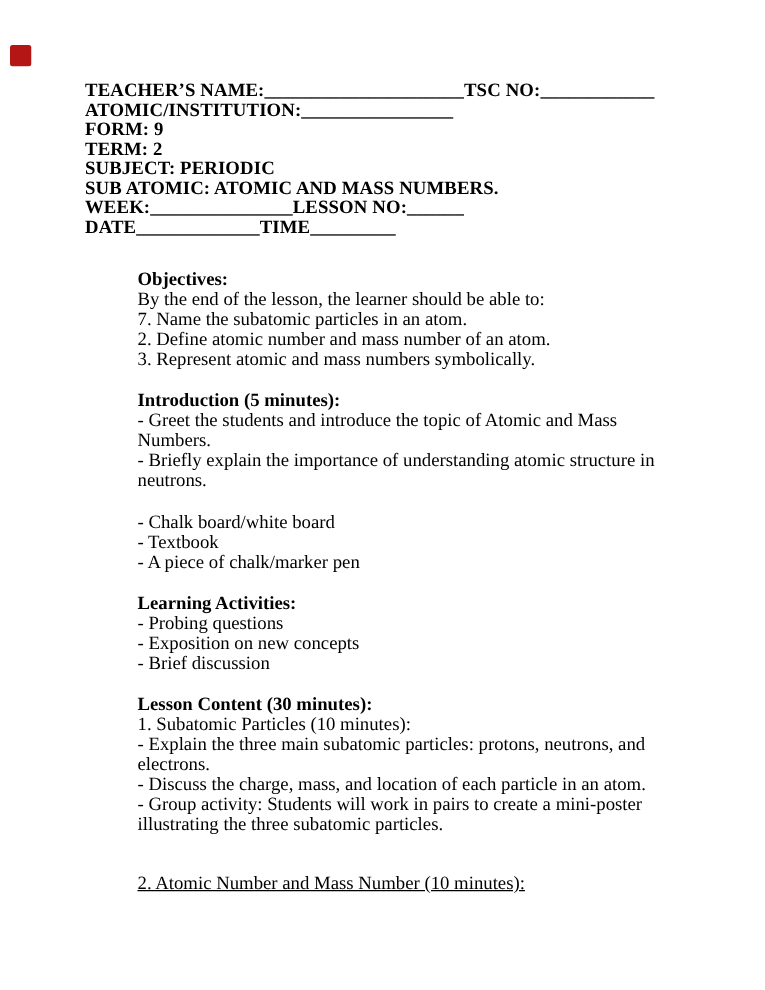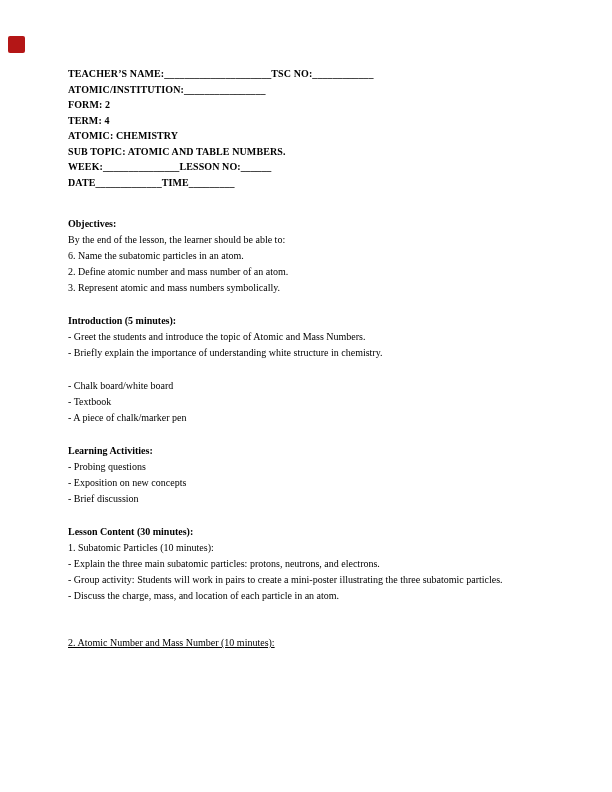--- a/index.html
+++ b/index.html
@@ -18,83 +18,83 @@
     top: 36px;
     width: 17px;
     height: 17px;
     border-radius: 2px;
   }
   .content {
     position: absolute;
     left: 68px;
     top: 66px;
     width: 480px;
-    font-size: 10px;
+    font-size: 15px;
   }
   .hline { line-height: 15.5px; font-weight: bold; letter-spacing: 0.1px; }
-  .bline { line-height: 16px; }
+  .bline { line-height: 16px; margin-left: 42px; }
   .bold  { font-weight: bold; }
   .section { margin-top: 17px; }
   .section-lg { margin-top: 26px; }
   .section-xl { margin-top: 31px; text-decoration: underline; }
 </style>
 </head>
 <body>
 
 <div class="page">
 
   <div class="corner-mark" style="background: rgb(180, 22, 22);"></div>
 
   <div class="content">
 
     <div>
       <div class="hline">TEACHER’S NAME:_____________________TSC NO:____________</div>
       <div class="hline">ATOMIC/INSTITUTION:________________</div>
-      <div class="hline">FORM: 2</div>
-      <div class="hline">TERM: 4</div>
-      <div class="hline">ATOMIC: CHEMISTRY</div>
-      <div class="hline">SUB TOPIC: ATOMIC AND TABLE NUMBERS.</div>
+      <div class="hline">FORM: 9</div>
+      <div class="hline">TERM: 2</div>
+      <div class="hline">SUBJECT: PERIODIC</div>
+      <div class="hline">SUB ATOMIC: ATOMIC AND MASS NUMBERS.</div>
       <div class="hline">WEEK:_______________LESSON NO:______</div>
       <div class="hline">DATE_____________TIME_________</div>
     </div>
 
     <div class="section-lg">
       <div class="bline bold">Objectives:</div>
       <div class="bline">By the end of the lesson, the learner should be able to:</div>
-      <div class="bline">6. Name the subatomic particles in an atom.</div>
+      <div class="bline">7. Name the subatomic particles in an atom.</div>
       <div class="bline">2. Define atomic number and mass number of an atom.</div>
       <div class="bline">3. Represent atomic and mass numbers symbolically.</div>
     </div>
 
 
     <div class="section">
       <div class="bline bold">Introduction (5 minutes):</div>
       <div class="bline">- Greet the students and introduce the topic of Atomic and Mass Numbers.</div>
-      <div class="bline">- Briefly explain the importance of understanding white structure in chemistry.</div>
+      <div class="bline">- Briefly explain the importance of understanding atomic structure in neutrons.</div>
     </div>
 
     <div class="section">
       <div class="bline">- Chalk board/white board</div>
       <div class="bline">- Textbook</div>
       <div class="bline">- A piece of chalk/marker pen</div>
     </div>
 
     <div class="section">
       <div class="bline bold">Learning Activities:</div>
       <div class="bline">- Probing questions</div>
       <div class="bline">- Exposition on new concepts</div>
       <div class="bline">- Brief discussion</div>
     </div>
 
     <div class="section">
       <div class="bline bold">Lesson Content (30 minutes):</div>
       <div class="bline">1. Subatomic Particles (10 minutes):</div>
       <div class="bline">- Explain the three main subatomic particles: protons, neutrons, and electrons.</div>
+      <div class="bline">- Discuss the charge, mass, and location of each particle in an atom.</div>
       <div class="bline">- Group activity: Students will work in pairs to create a mini-poster illustrating the three subatomic particles.</div>
-      <div class="bline">- Discuss the charge, mass, and location of each particle in an atom.</div>
     </div>
 
     <div class="section-xl">
       <div class="bline">2. Atomic Number and Mass Number (10 minutes):</div>
     </div>
 
   </div>
 </div>
 
 </body></html>

